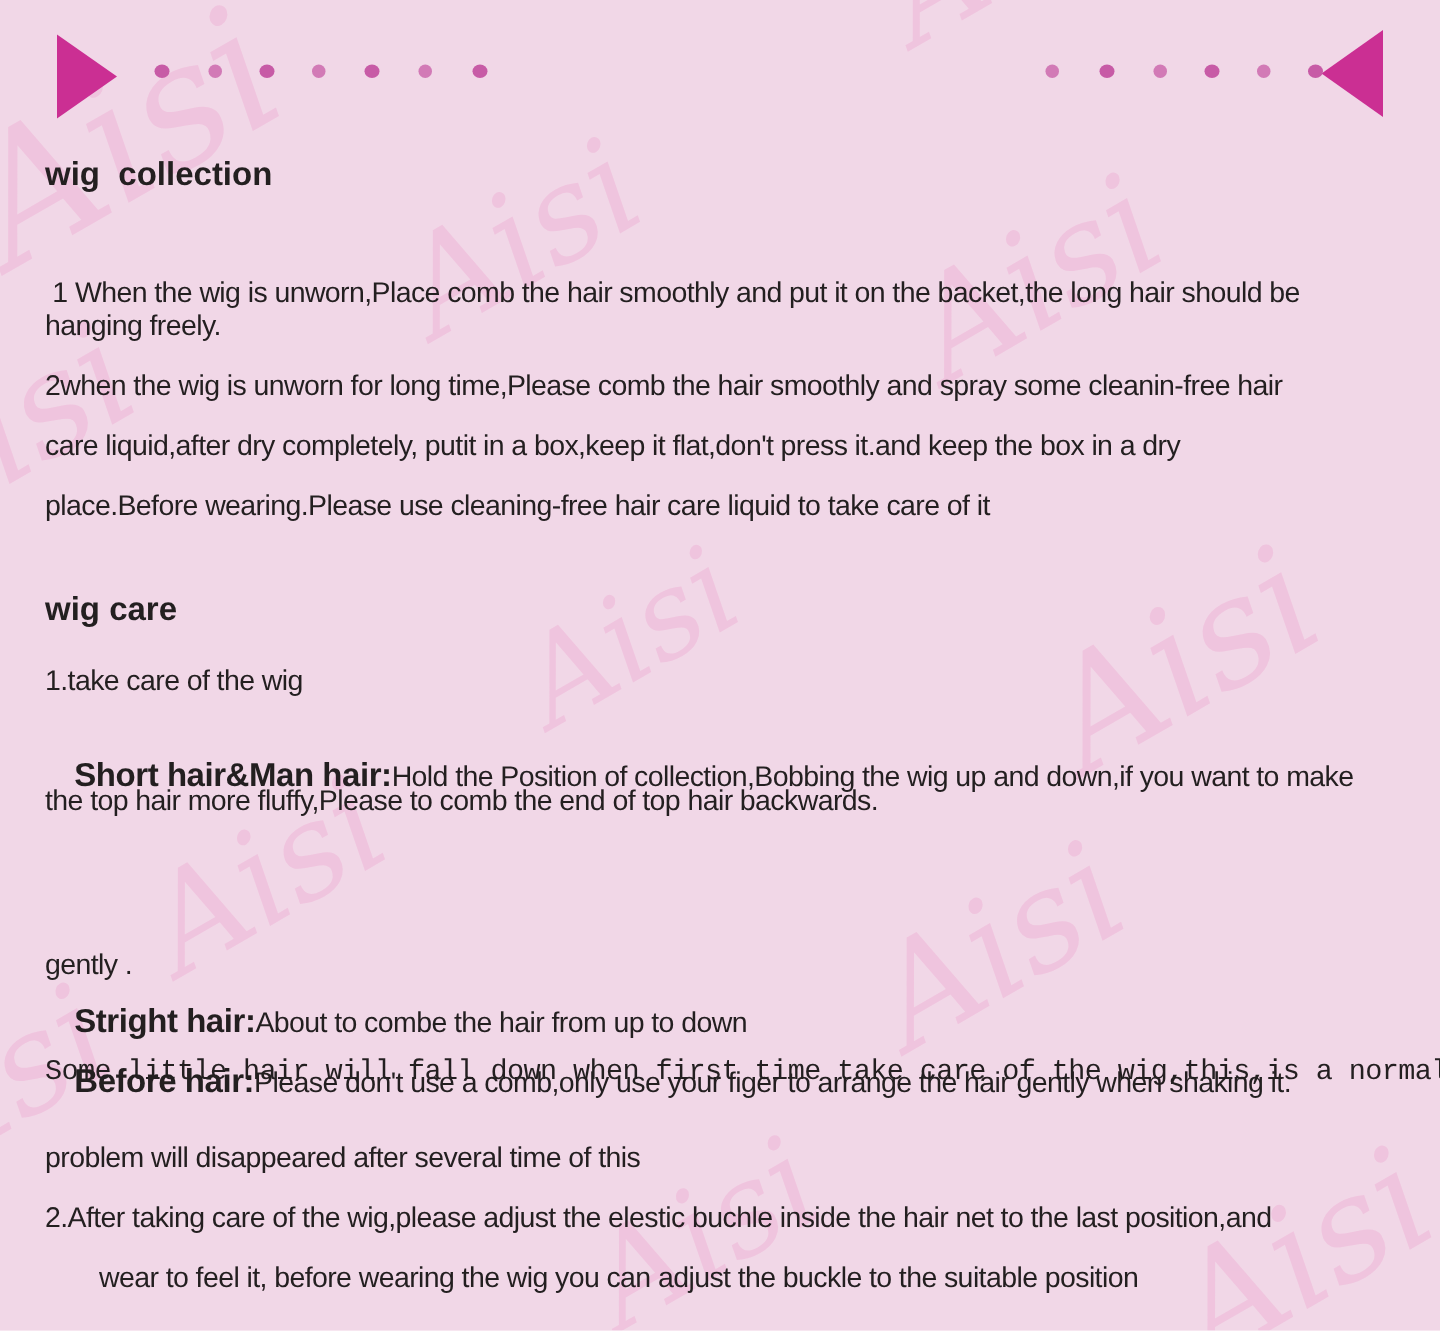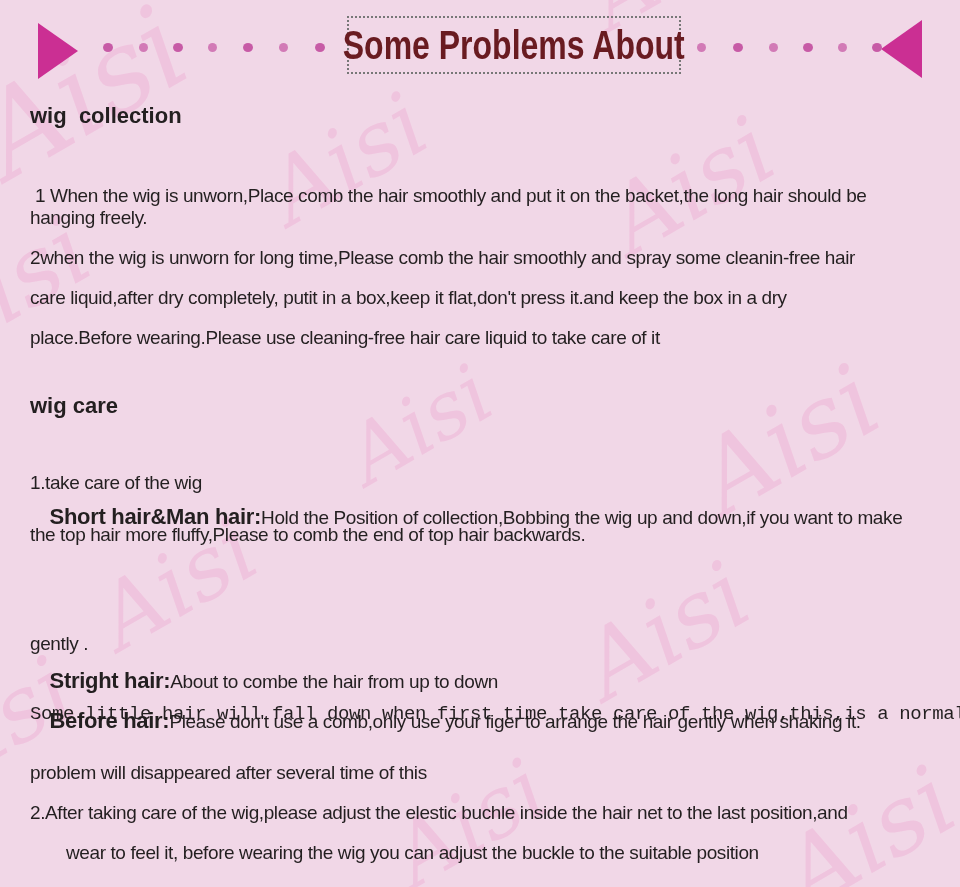--- a/index.html
+++ b/index.html
@@ -92,33 +92,30 @@
   <div class="dot" style="left:243px;"></div>
   <div class="dot" style="left:279px;"></div>
   <div class="dot" style="left:315px;"></div>
   <div class="dot" style="left:697px;"></div>
   <div class="dot" style="left:733px;"></div>
   <div class="dot" style="left:769px;"></div>
   <div class="dot" style="left:803px;"></div>
   <div class="dot" style="left:838px;"></div>
   <div class="dot" style="left:872px;"></div>
 
-  <div class="title-box">
-    <span class="title">Some Problems About</span>
-  </div>
 
   <div class="line heading" style="top:103px;">wig  collection</div>
   <div class="line" style="top:167px;margin-top:18px;"> 1 When the wig is unworn,Place comb the hair smoothly and put it on the backet,the long hair should be</div>
   <div class="line" style="top:207px;">hanging freely.</div>
   <div class="line" style="top:247px;">2when the wig is unworn for long time,Please comb the hair smoothly and spray some cleanin-free hair</div>
   <div class="line" style="top:287px;">care liquid,after dry completely, putit in a box,keep it flat,don't press it.and keep the box in a dry</div>
   <div class="line" style="top:327px;text-align:center;">place.Before wearing.Please use cleaning-free hair care liquid to take care of it</div>
 
   <div class="line heading" style="top:393px;">wig care</div>
-  <div class="line" style="top:444px;margin-top:28px;">1.take care of the wig</div>
+  <div class="line" style="top:444px;">1.take care of the wig</div>
 
   <div class="line" style="top:482px;">
     <span class="lead">Short hair&amp;Man hair:</span><span>Hold the Position of collection,Bobbing the wig up and down,if you want to make</span>
   </div>
   <div class="line" style="top:524px;">the top hair more fluffy,Please to comb the end of top hair backwards.</div>
 
   <div class="line" style="top:602px;margin-top:31px;">gently .</div>
 
   <div class="line" style="top:646px;">
     <span class="lead">Stright hair:</span><span>About to combe the hair from up to down</span>

